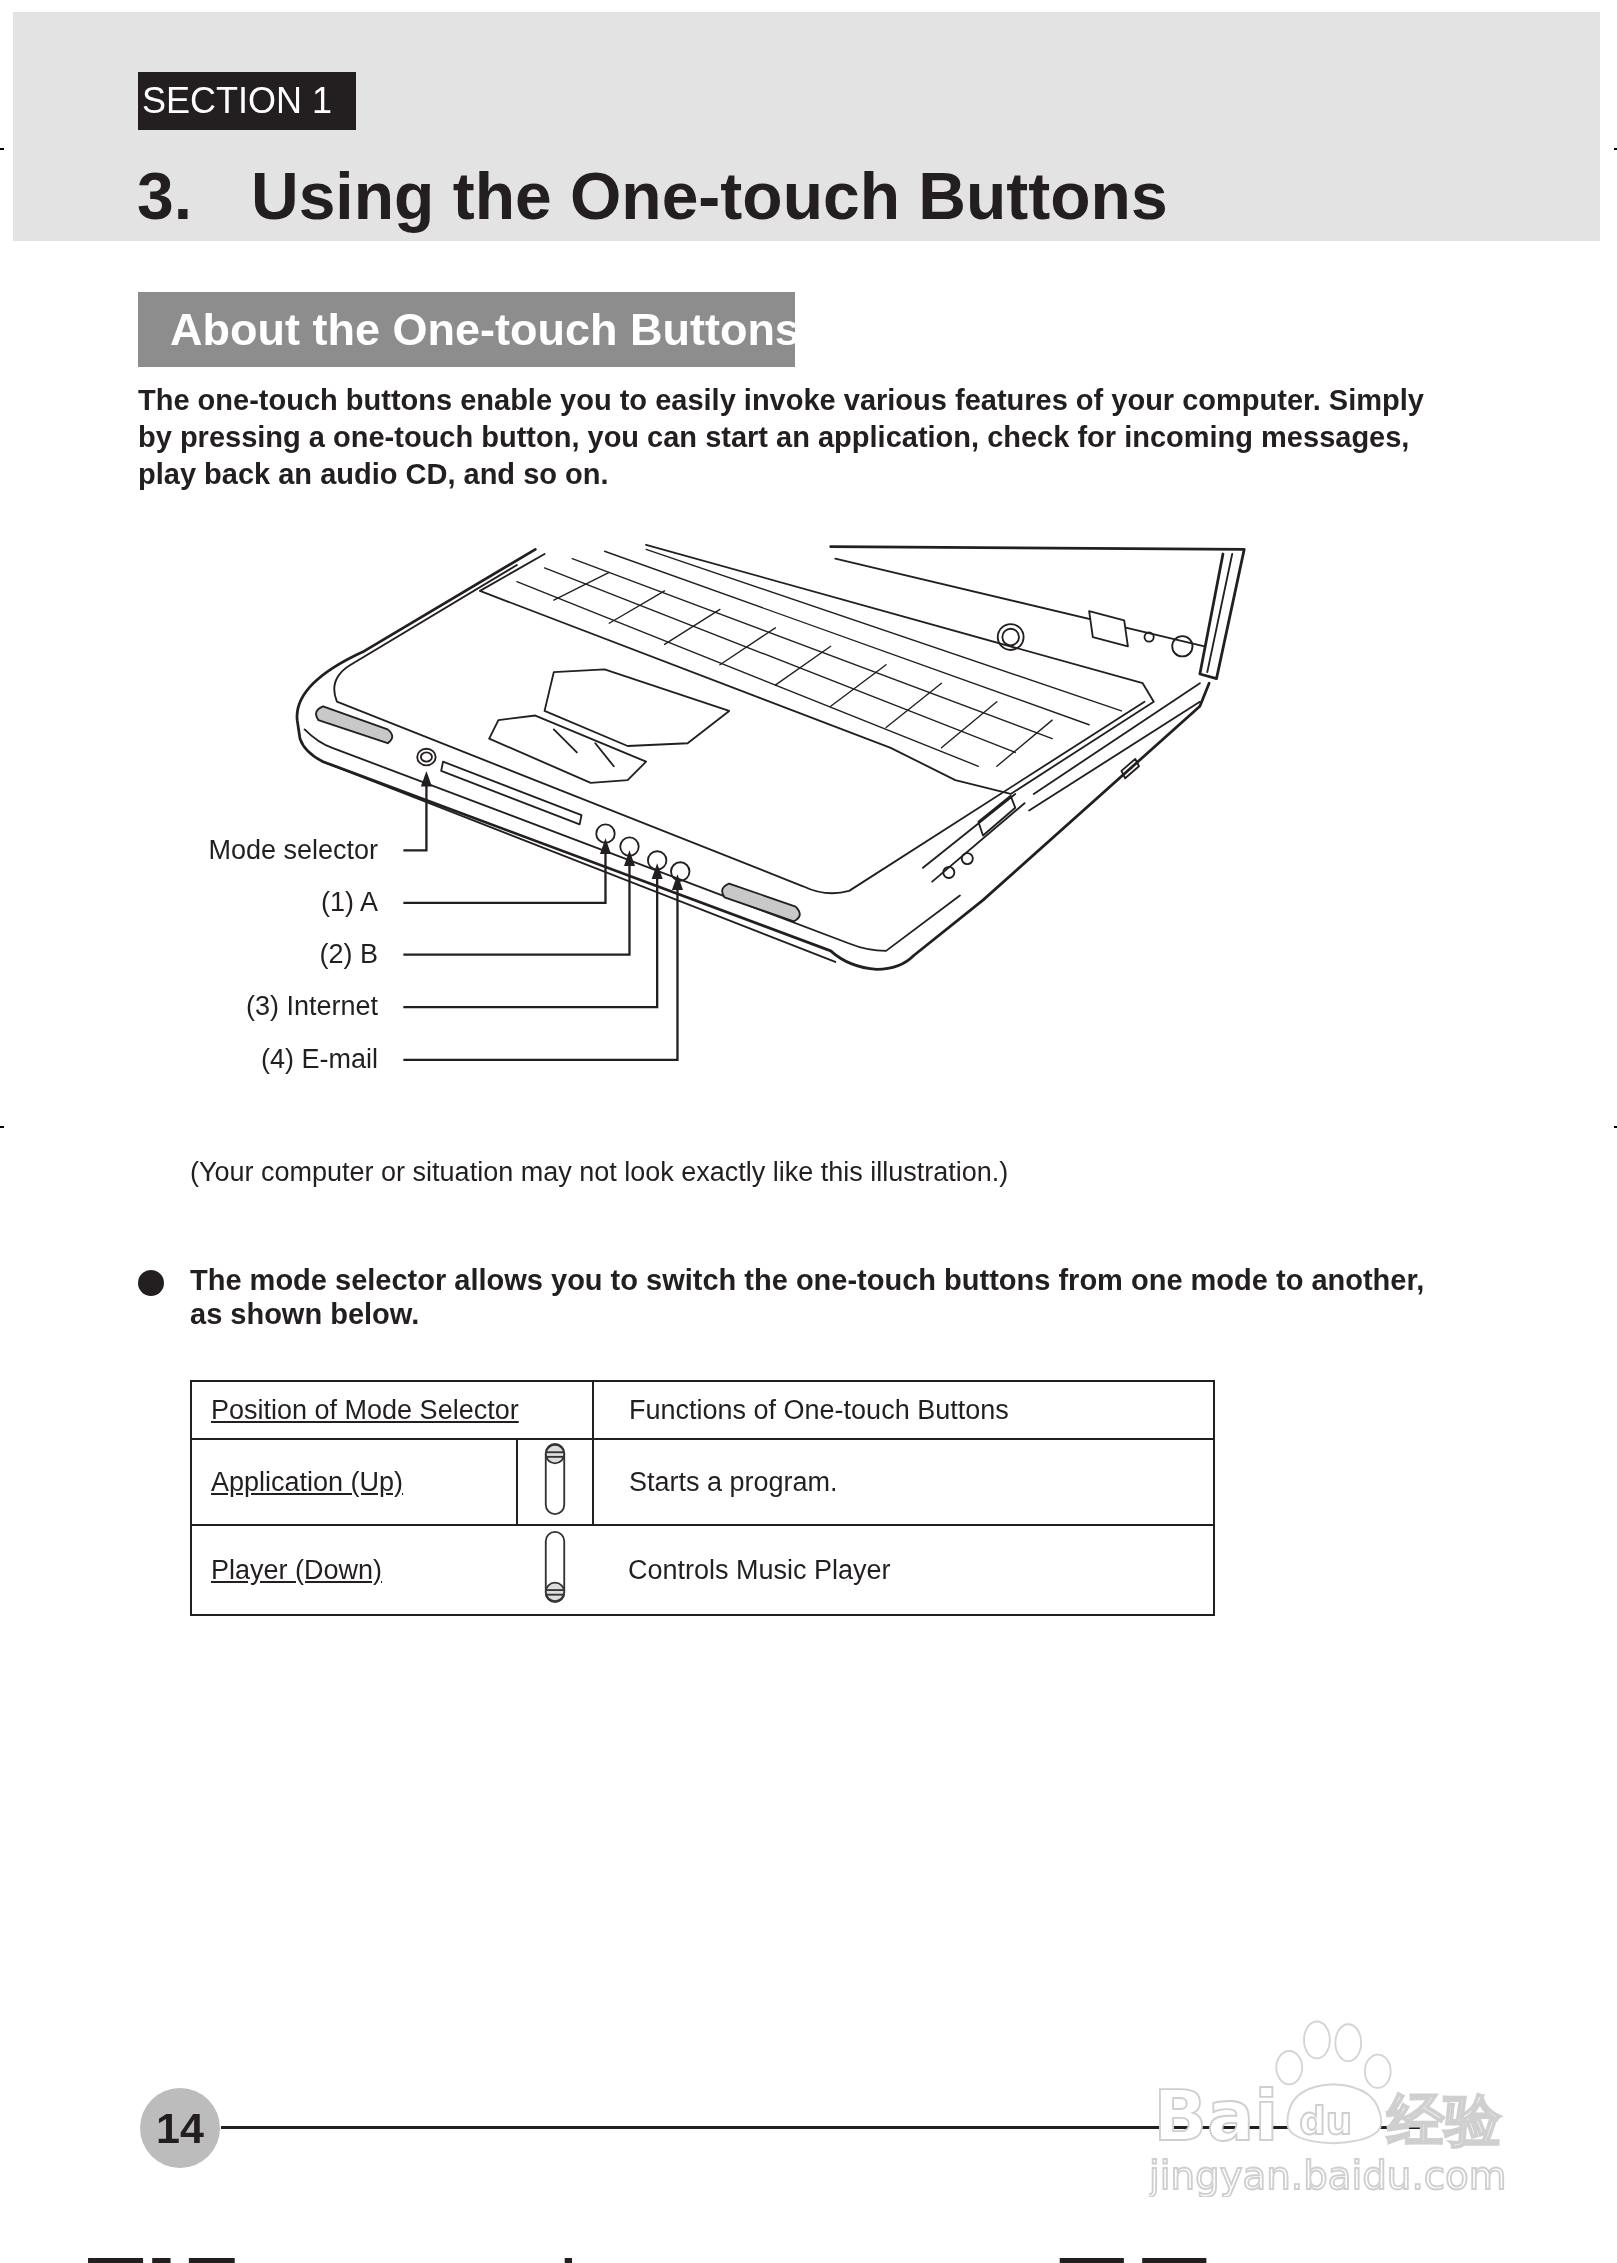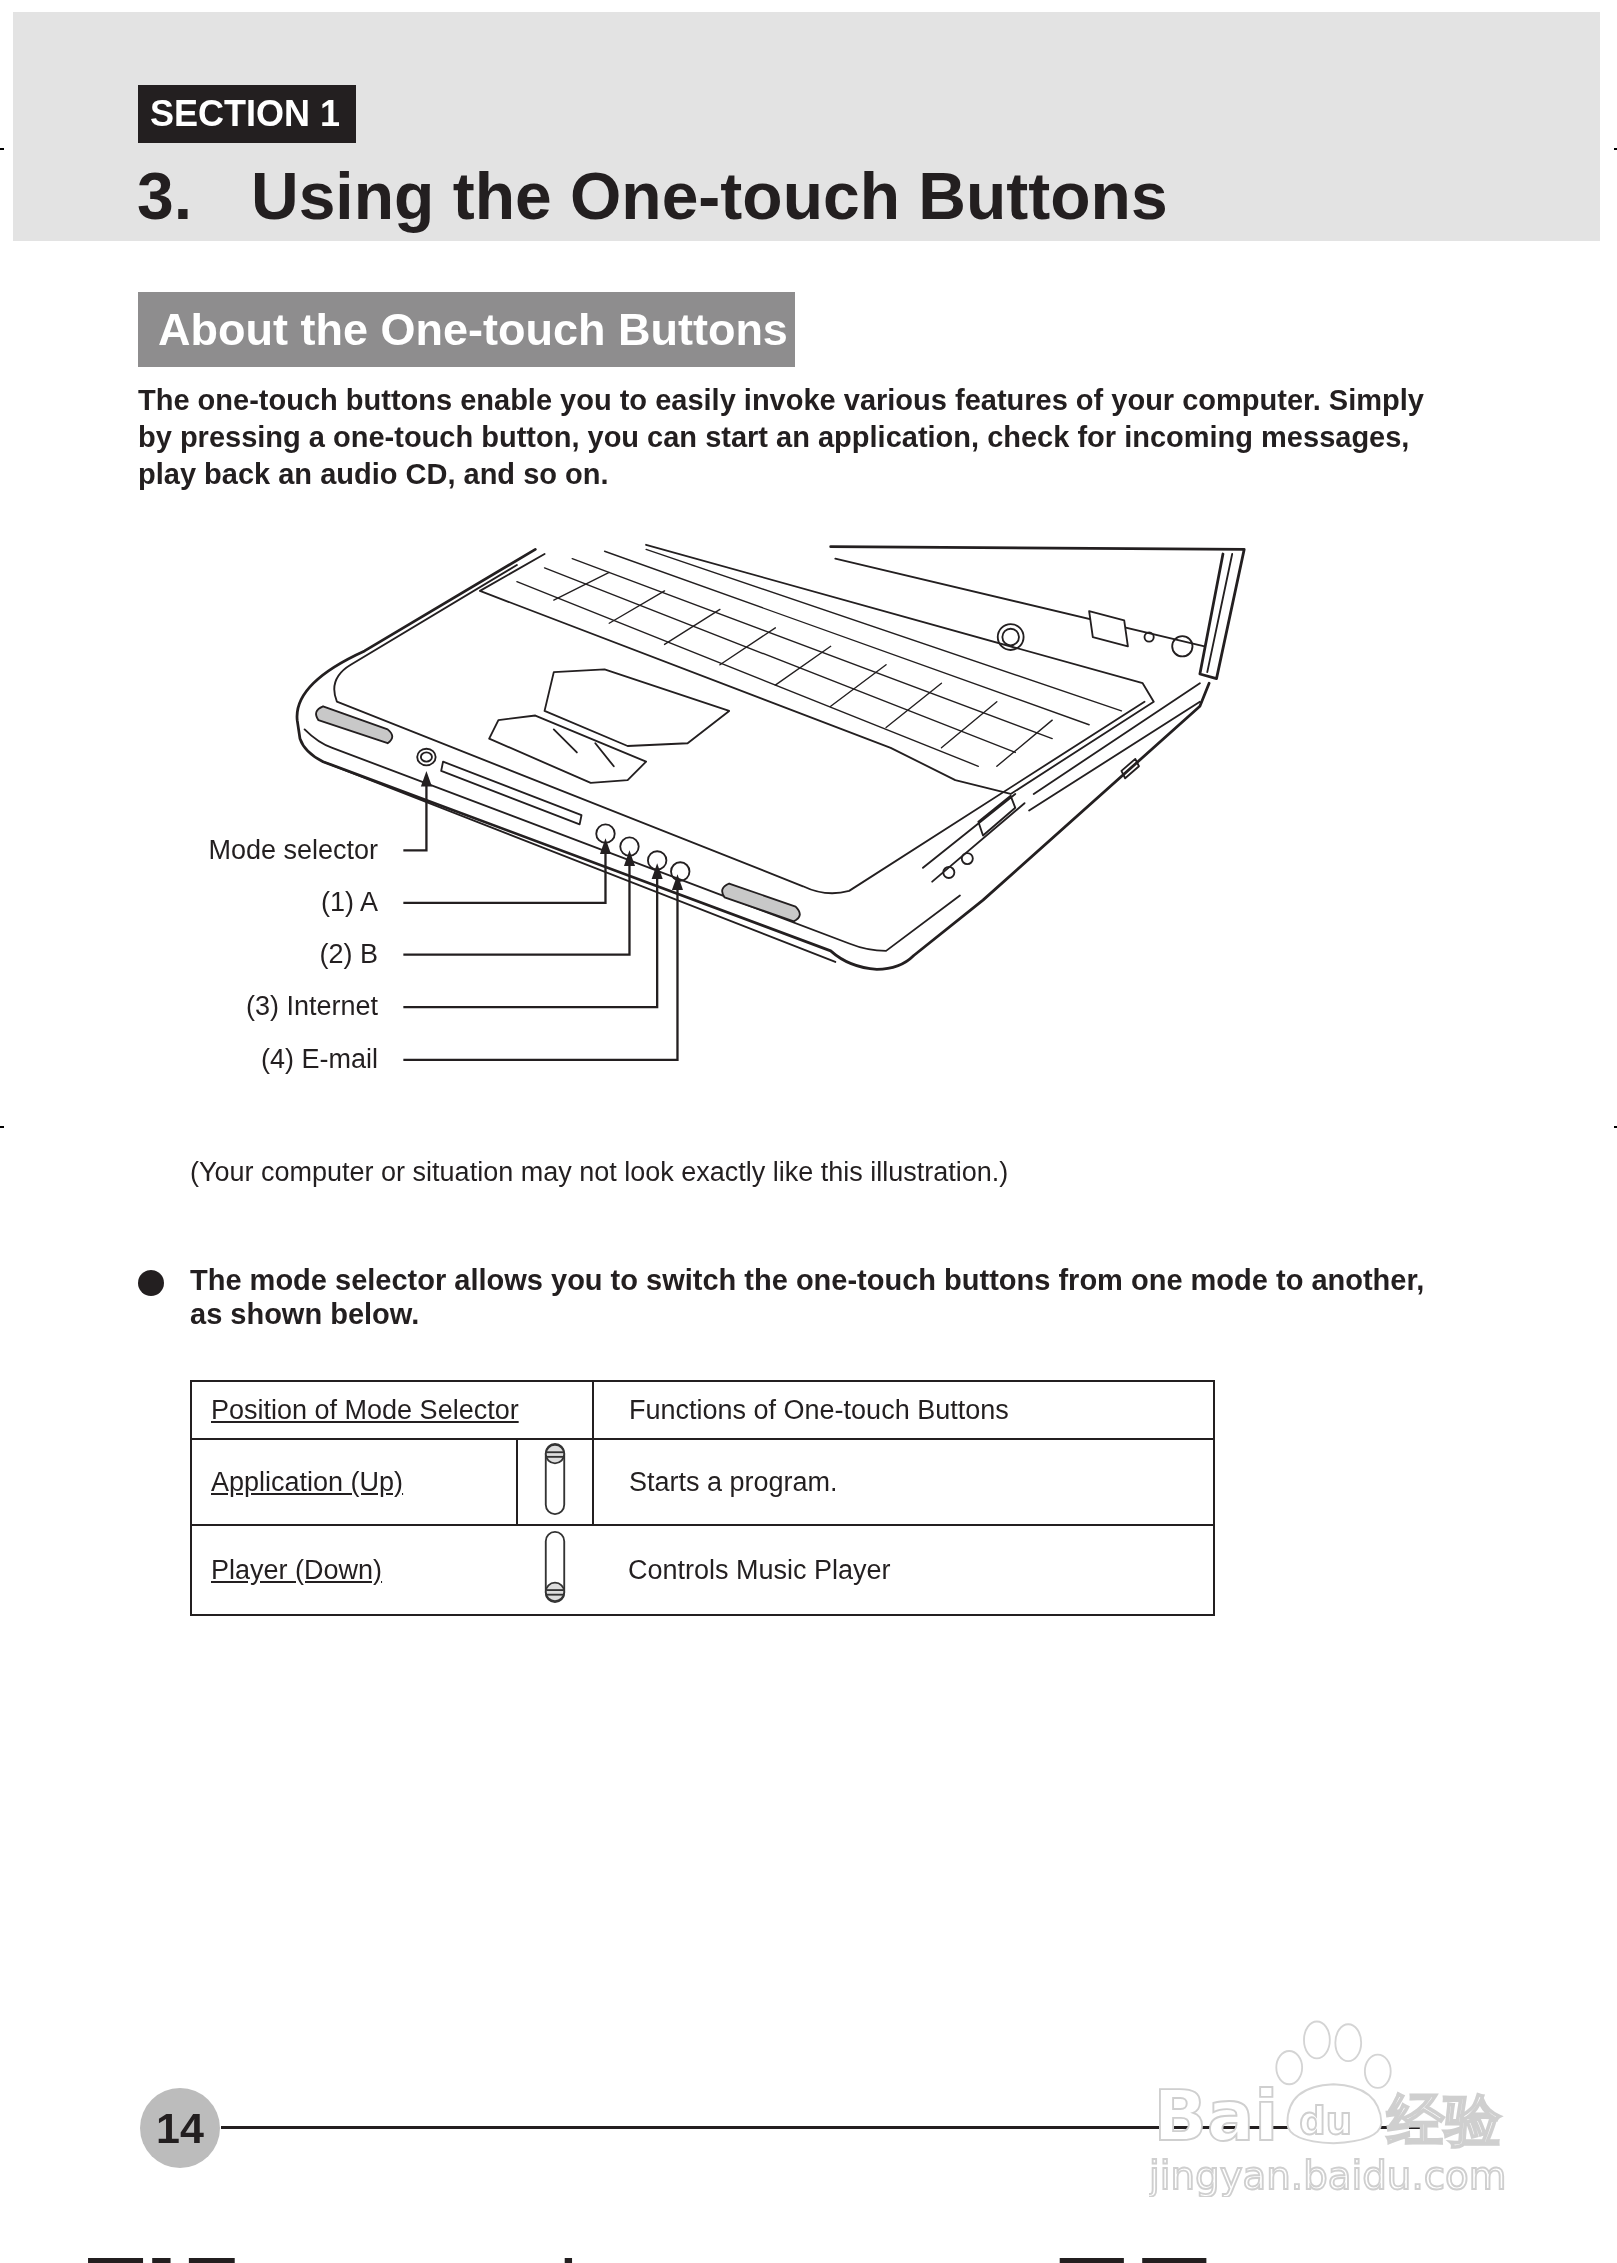--- a/index.html
+++ b/index.html
@@ -2,31 +2,31 @@
 <html style="font-size:14.8px"><head>
 <meta charset="utf-8">
 <style>
   html, body { margin: 0; padding: 0; background: #ffffff; }
   body { width: 1618px; height: 2264px; position: relative; overflow: hidden;
          font-family: "Liberation Sans", sans-serif; color: #231f20; }
   .abs { position: absolute; }
 
   
   .header-band { left: 13px; top: 12px; width: 1587px; height: 229px; background: #e3e3e3; }
-  .section-tag { left: 138px; top: 85px; width: 218px; height: 58px; background: #231f20; color: #ffffff;
-                 font-weight: bold; font-size: 36px; line-height: 58px; text-align: left; padding-left: 12px;
+  .section-tag { left: 138px; top: 72px; width: 218px; height: 58px; background: #231f20; color: #ffffff;
+                 font-weight: normal; font-size: 36px; line-height: 58px; text-align: left; padding-left: 4px;
                  box-sizing: border-box; letter-spacing: 0px; }
   .page-title { left: 137px; top: 155px; font-weight: bold; font-size: 66px; line-height: 83px; white-space: nowrap; }
   .page-title .num { display: inline-block; width: 114px; }
 
   .crop-mark { background: #000; width: 3.7px; height: 1.8px; }
 
   
   .subhead { left: 138px; top: 292px; width: 657px; height: 75px; background: #8e8d8e; color: #ffffff;
-             font-weight: bold; font-size: 45px; line-height: 75px; padding-left: 20px; box-sizing: border-box; white-space: nowrap; }
+             font-weight: bold; font-size: 45px; line-height: 75px; padding-left: 32px; box-sizing: border-box; white-space: nowrap; }
 
   .intro { left: 138px; top: 382px; width: 1311px; font-weight: bold; font-size: 29px; line-height: 37px; }
   .callout { position: absolute; right: calc(1618px - 378px); font-size: 27px; line-height: 31px; white-space: nowrap; text-align: center; }
 
   .caption { left: 190px; top: 1156px; font-size: 27px; line-height: 33px; white-space: nowrap; }
 
   .bullet-dot { left: 138px; top: 1270px; width: 26px; height: 26px; border-radius: 50%; background: #231f20; }
   .bullet-text { left: 190px; top: 1263px; width: 1292px; font-weight: bold; font-size: 29px; line-height: 34px; }
 
   

